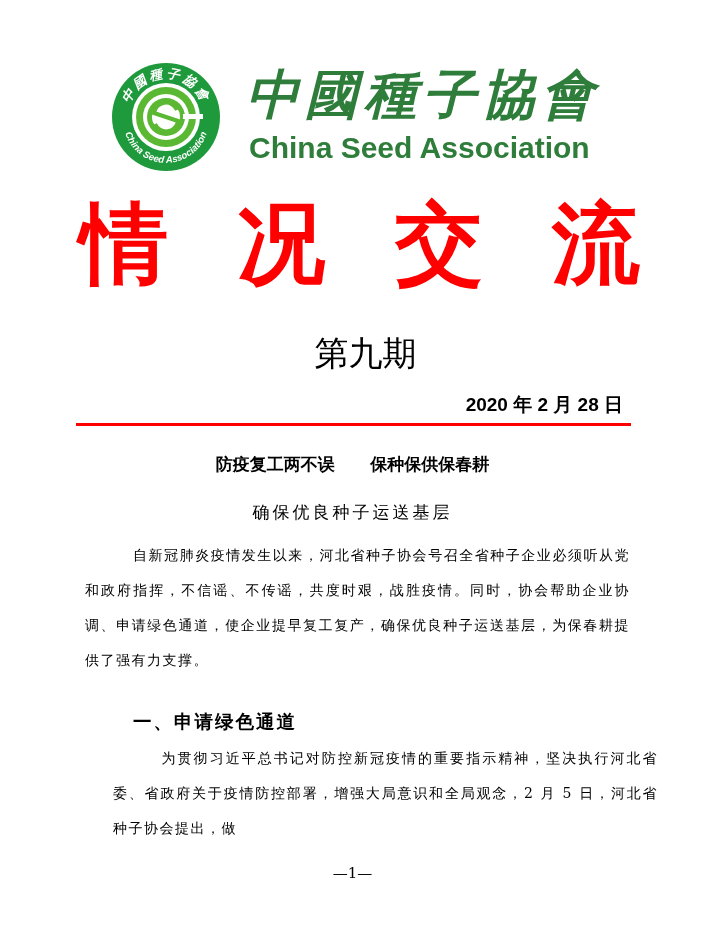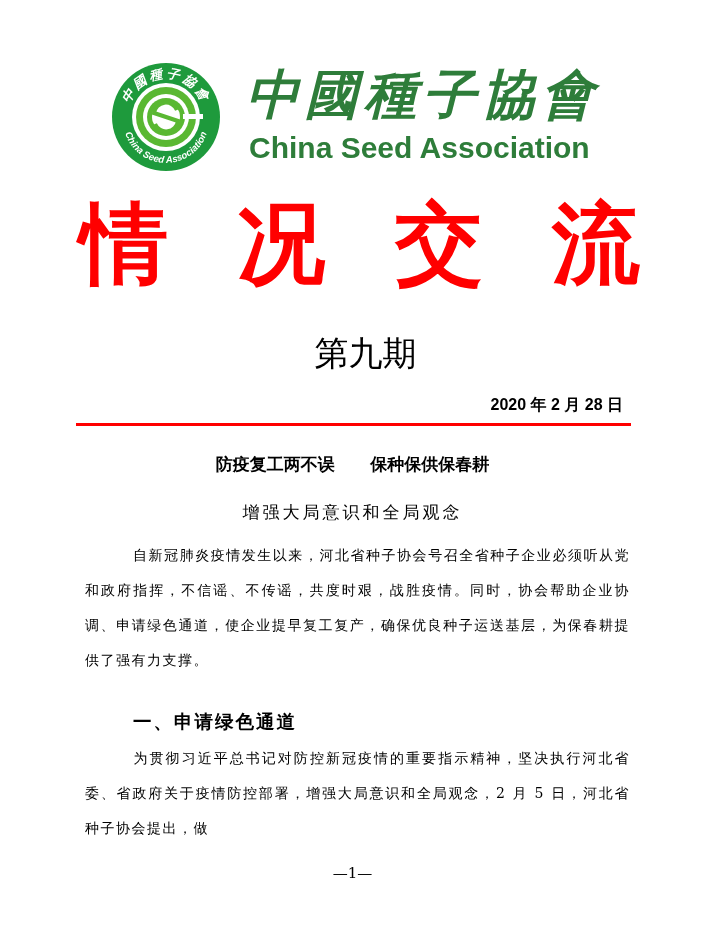--- a/index.html
+++ b/index.html
@@ -19,38 +19,38 @@
 
     
     #masthead { left: 80px; top: 193px; width: 560px; font-family: "DejaVu Serif", serif;
                 font-size: 88px; font-weight: bold; color: #ff0000; line-height: 100px;
                 display: flex; justify-content: space-between; }
     #masthead span { display: inline-block; }
 
     #issue { left: 9px; width: 705px; top: 331px; text-align: center; padding-left: 8px; box-sizing: border-box;
              font-family: "DejaVu Sans", sans-serif; font-size: 34px; line-height: 44px; color: #000; }
 
-    #date { right: 82px; top: 392px; font-family: "Liberation Sans", sans-serif; font-size: 16px;
+    #date { right: 82px; top: 392px; font-family: "Liberation Sans", sans-serif; font-size: 19px;
             font-weight: bold; line-height: 26px; white-space: nowrap; }
 
     #red-rule { left: 76px; top: 423px; width: 555px; height: 3px; background: #ff0000; }
 
     #article-title { left: 0; width: 705px; top: 447px; text-align: center; font-family: "DejaVu Serif", serif;
                      font-size: 17px; font-weight: bold; line-height: 34px; white-space: pre; }
 
     #byline { left: 0; width: 705px; top: 499px; text-align: center; font-family: "DejaVu Serif", serif;
               font-size: 17px; letter-spacing: 3px; line-height: 26px; }
 
     .para { left: 85px; width: 545px; font-family: "DejaVu Serif", serif; font-size: 14px;
             line-height: 35px; text-align: justify; text-align-last: left; letter-spacing: 1.5px; }
     .para .indent { display: inline-block; width: 48px; }
     #p1 { top: 538px; }
     #h1 { left: 133px; top: 707px; font-family: "DejaVu Sans", sans-serif; font-size: 18.5px;
           font-weight: bold; line-height: 30px; letter-spacing: 2px; white-space: nowrap; }
-    #p2 { top: 741px; }
+    #p2 { top: 741px; margin-left: 28px; }
 
     #page-number { left: 0; width: 705px; top: 862px; text-align: center; font-family: "DejaVu Serif", serif;
                    font-size: 15px; line-height: 22px; }
   </style>
 </head>
 <body>
 
 <div id="seal" class="abs">
   <svg width="110" height="110" viewBox="0 0 110 110">
     <circle cx="55" cy="55" r="54" fill="#1e9a3c"></circle>
@@ -80,21 +80,21 @@
   <span>况</span>
   <span>交</span>
   <span>流</span>
 </div>
 
 <div id="issue" class="abs">第九期</div>
 <div id="date" class="abs">2020 年 2 月 28 日</div>
 <div id="red-rule" class="abs"></div>
 
 <div id="article-title" class="abs">防疫复工两不误      保种保供保春耕</div>
-<div id="byline" class="abs">增强大局意识和全局观念</div>
+<div id="byline" class="abs">确保优良种子运送基层</div>
 
 <div id="p1" class="abs para"><span class="indent"></span><span>自新冠肺炎疫情发生以来，河北省种子协会号召全省种子企业必须听从党和政府指挥，不信谣、不传谣，共度时艰，战胜疫情。同时，协会帮助企业协调、申请绿色通道，使企业提早复工复产，确保优良种子运送基层，为保春耕提供了强有力支撑。</span></div>
 
 <div id="h1" class="abs">一、申请绿色通道</div>
 
 <div id="p2" class="abs para"><span class="indent"></span><span>为贯彻习近平总书记对防控新冠疫情的重要指示精神，坚决执行河北省委、省政府关于疫情防控部署，增强大局意识和全局观念，2 月 5 日，河北省种子协会提出，做</span></div>
 
 <div id="page-number" class="abs">—1—</div>
 
 </body></html>

